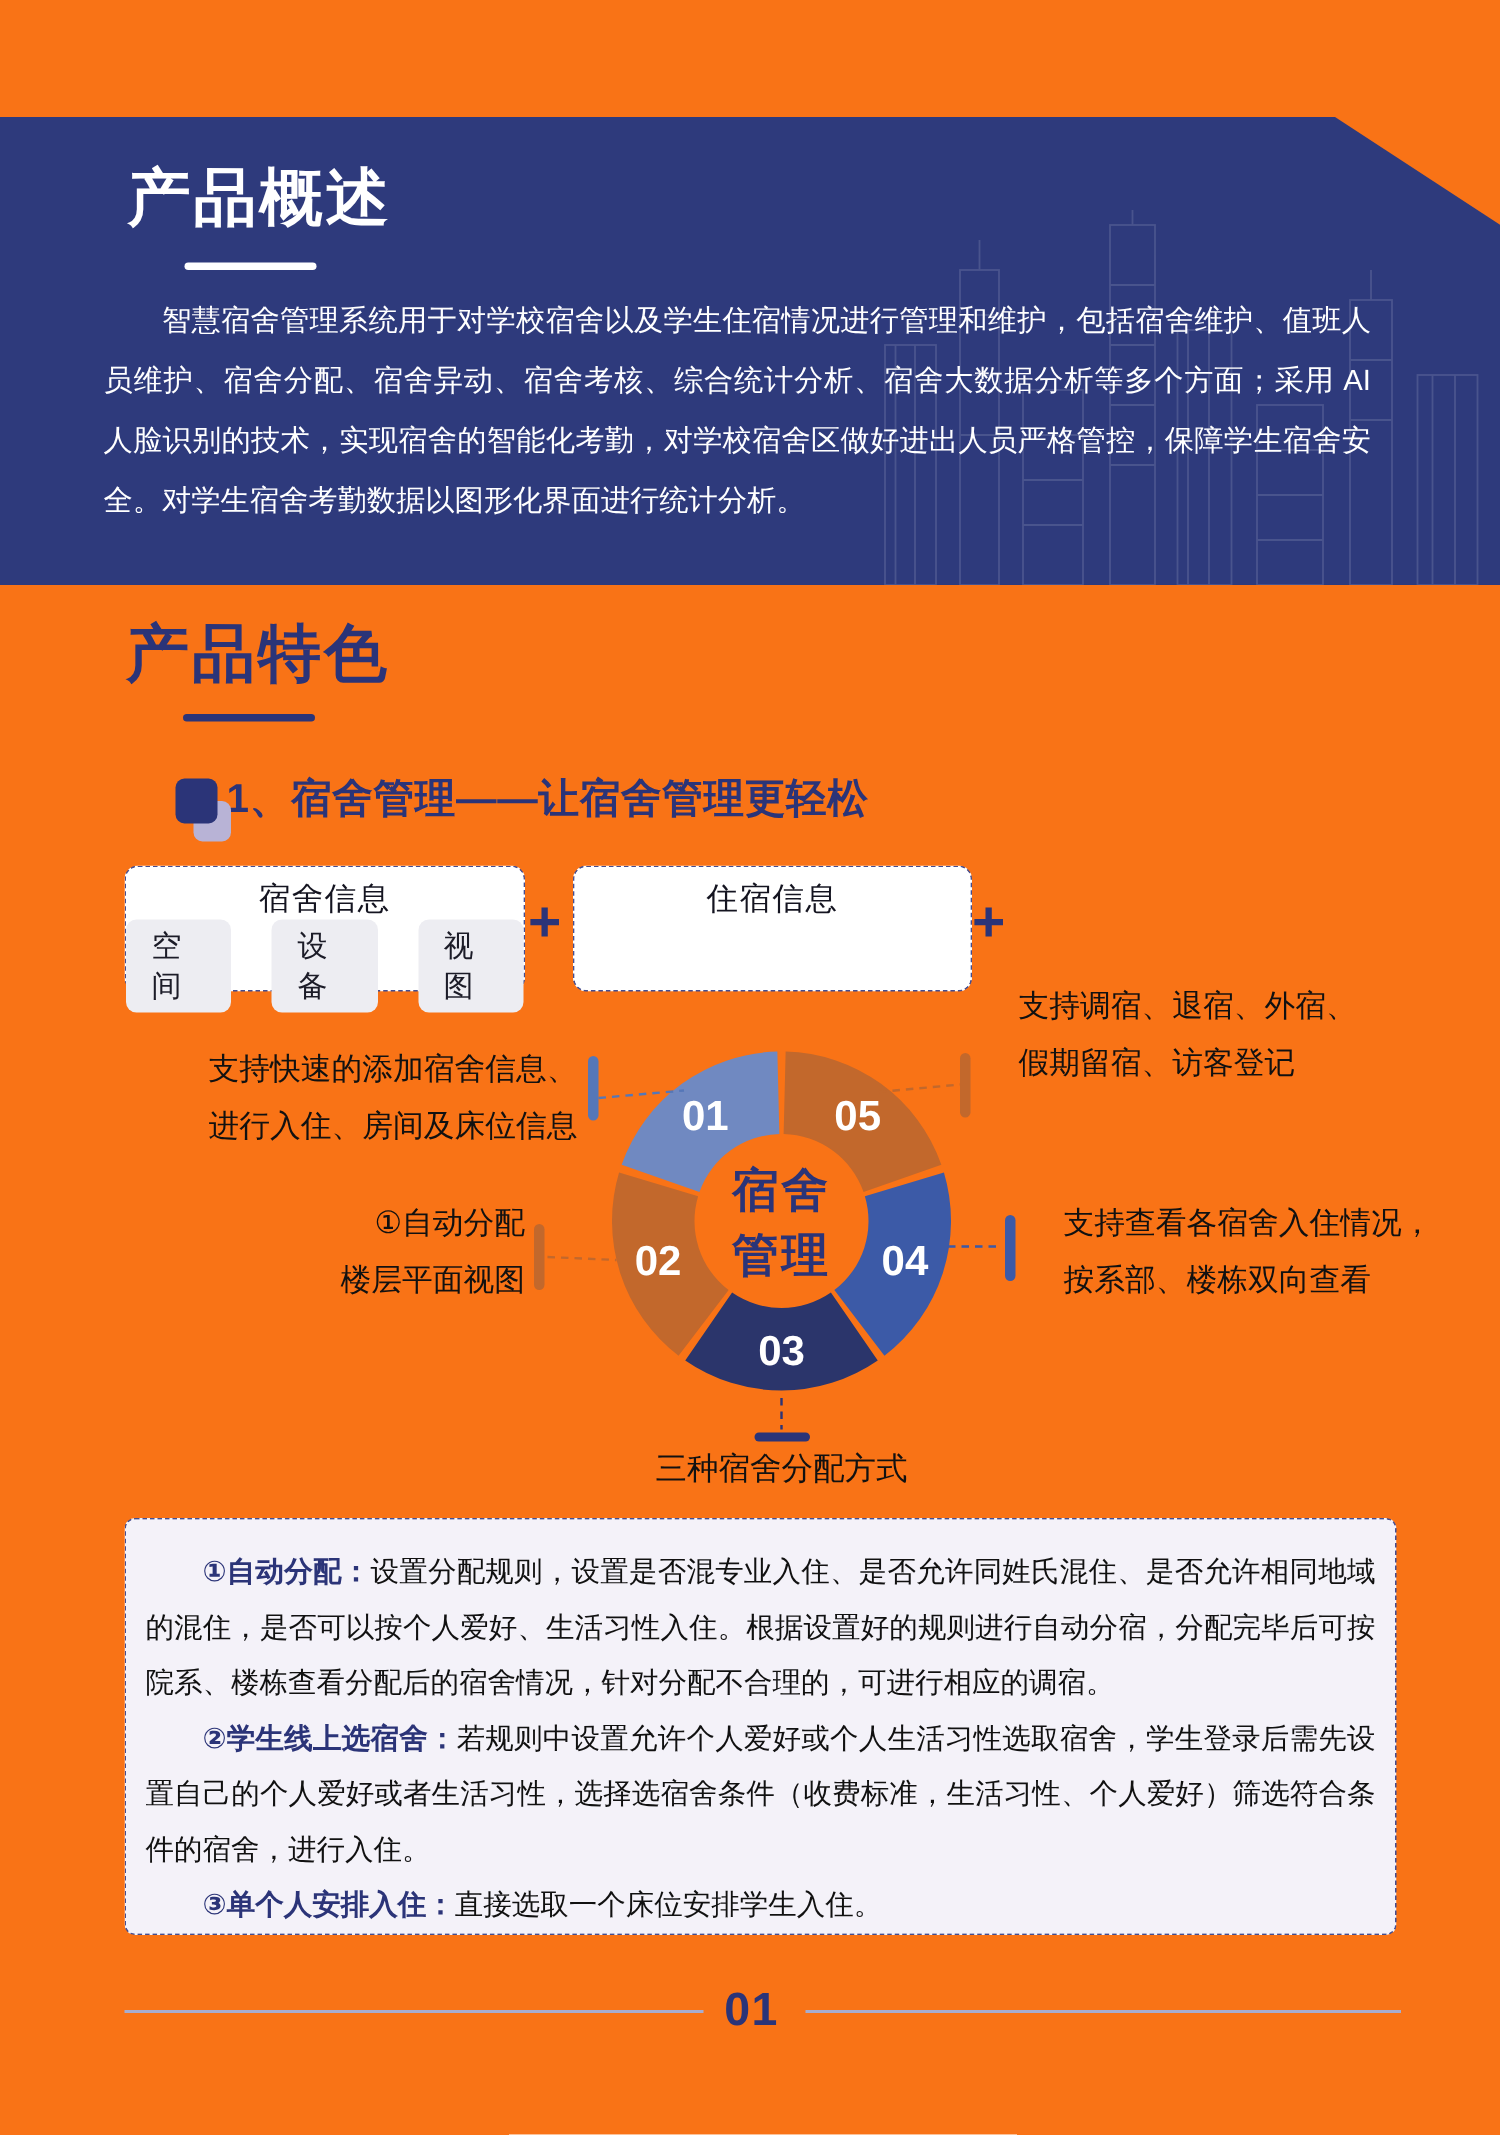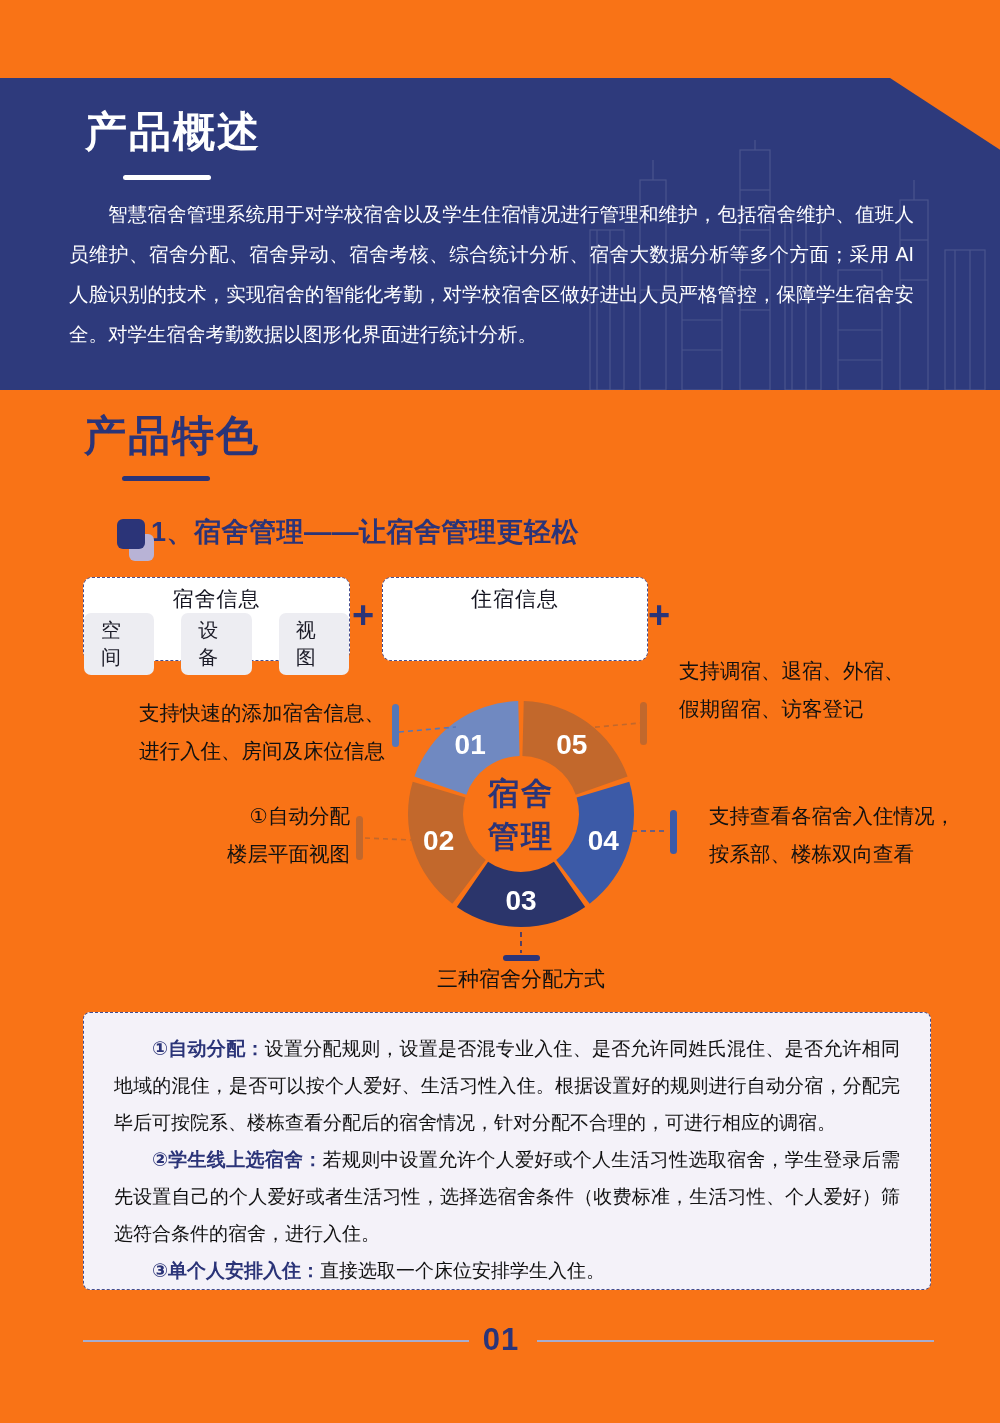--- a/index.html
+++ b/index.html
@@ -51,21 +51,21 @@
   .hbar-03{position:absolute;left:503px;top:955px;width:37px;height:6px;background:var(--navy);border-radius:3px;}
   .callout{position:absolute;color:var(--ink);font-size:20.5px;line-height:38px;font-weight:500;white-space:nowrap;margin-left:20px;}
   .callout span{display:block;}
   .callout-right-align{text-align:right;}
   .c-01{right:615px;top:694px;} .c-05{left:659px;top:652px;}
   .c-02{right:650px;top:797px;} .c-04{left:689px;top:797px;}
   .c-03{position:absolute;left:401px;top:965px;width:240px;text-align:center;color:var(--ink);
         font-size:21px;font-weight:500;}
   
   .alloc-box{position:absolute;left:83px;top:1012px;width:848px;height:278px;box-sizing:border-box;
-             background:var(--box-bg);border:1.6px dashed var(--dash);border-radius:7px;padding:17px 30px 0;}
+             background:var(--box-bg);border:1.6px dashed var(--dash);border-radius:7px;padding:17px 13px 0;}
   .alloc-box p{margin:0;font-size:19px;line-height:37px;text-align:justify;text-indent:2em;color:var(--ink);}
   .alloc-head{color:var(--navy);font-weight:600;}
   
   .footer-line{position:absolute;top:1340px;height:2px;background:var(--footer-line);}
   .footer-line-left{left:83px;width:386px;}
   .footer-line-right{left:537px;width:397px;}
   .page-number{position:absolute;left:458px;top:1322px;width:86px;text-align:center;
                color:var(--navy);font-size:31px;font-weight:800;letter-spacing:1px;}
 </style>
 </head>

